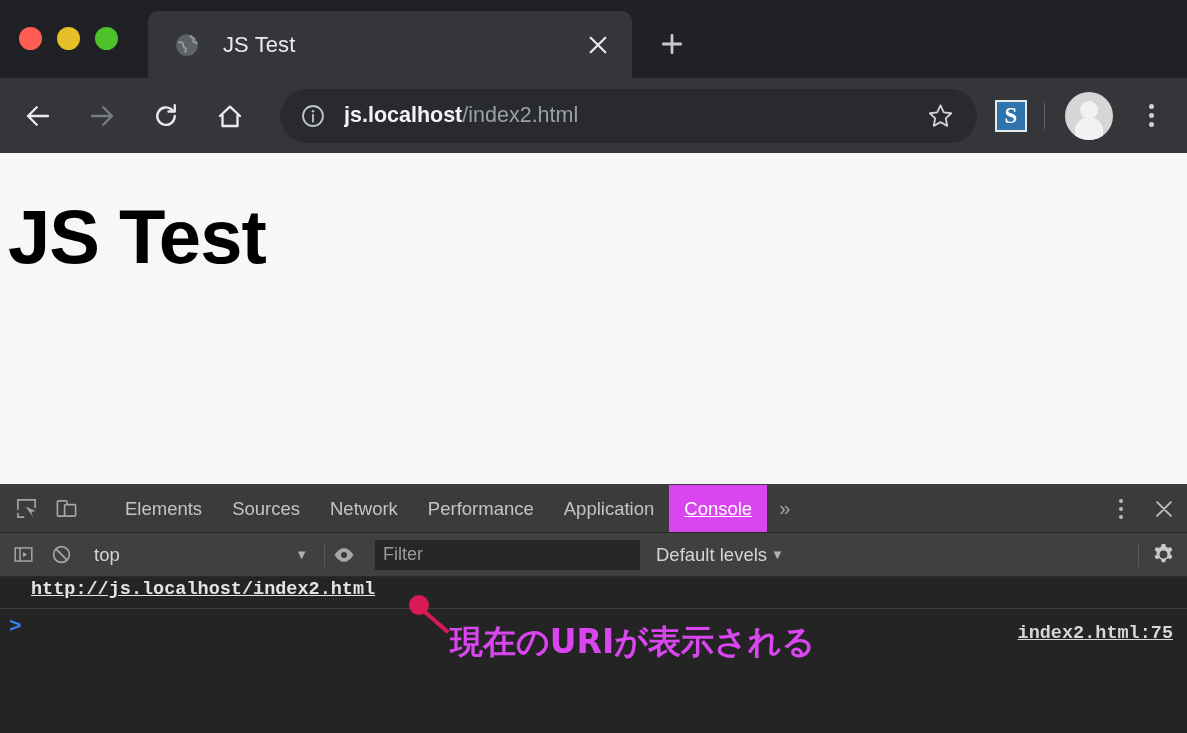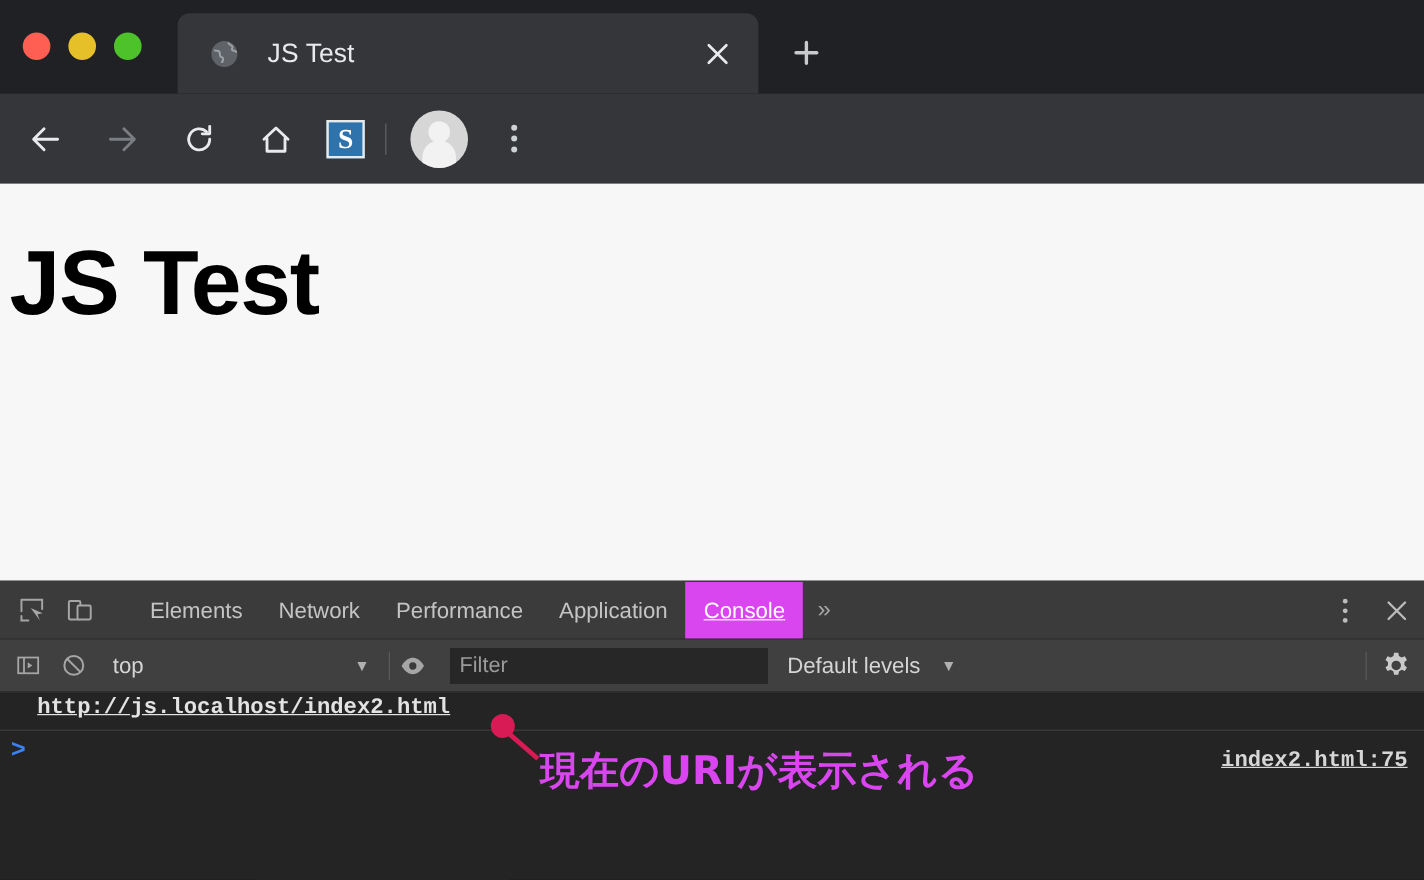--- a/index.html
+++ b/index.html
@@ -164,21 +164,21 @@
   .ctx-caret { color:#b0b0b0; font-size: 13px; margin-right: 6px;}
   .fb-div { width:1px; height:24px; background:#5a5a5a; margin-left: 10px; flex:0 0 auto;}
   .filter-input {
     margin-left: 12px; width: 265px; height: 30px;
     background: #272727; border: none; color: #bdbdbd;
     font-size: 18px; padding: 0 8px; font-family:"Liberation Sans", sans-serif;
     flex: 0 0 auto;
   }
   .filter-input::placeholder { color:#9b9b9b; }
   .levels {
-    margin-left: 16px; display:flex; align-items:center; gap:17px;
+    margin-left: 16px; display:flex; align-items:center; gap:4px;
     color:#d4d4d4; font-size:18.5px; flex:0 0 auto;
   }
   .fb-spacer { flex:1 1 auto; }
   .fb-div2 { width:1px; height:24px; background:#5a5a5a; flex:0 0 auto;}
   .gear { width:48px; display:flex; align-items:center; justify-content:center; color:#c9c9c9; flex:0 0 auto;}
 
   .console-body {
     position: absolute; top: 94px; left: 0; right: 0; bottom: 0;
     background: #242424;
   }
@@ -275,20 +275,35 @@
         <path d="M19 12 A7 7 0 1 1 16.9 7.1" stroke="#e8eaed" stroke-width="1.9" fill="none" stroke-linecap="round"></path>
         <path d="M19 3.4 V8.4 H14" stroke="#e8eaed" stroke-width="1.9" fill="none" stroke-linecap="round" stroke-linejoin="round"></path>
       </svg>
     </div>
     <div class="navbtn nav-home">
       <svg width="30" height="30" viewBox="0 0 24 24">
           <path d="M4 12 L12 4.5 L20 12 M6 11.5 V20 H18 V11.5" stroke="#e8eaed" stroke-width="1.9" fill="none" stroke-linecap="round" stroke-linejoin="round"></path>
         </svg>
     </div>
 
+    <div class="omnibox">
+      <span class="omni-info">
+        <svg width="26" height="26" viewBox="0 0 24 24">
+          <circle cx="12" cy="12" r="9.2" stroke="#bdc1c6" stroke-width="1.7" fill="none"></circle>
+          <circle cx="12" cy="7.6" r="1.15" fill="#bdc1c6"></circle>
+          <path d="M12 10.8 V17.2" stroke="#bdc1c6" stroke-width="1.7" stroke-linecap="round"></path>
+        </svg>
+      </span>
+      <span class="omni-url"><span class="host">js.localhost</span><span class="path">/index2.html</span></span>
+      <span class="omni-star">
+        <svg width="27" height="27" viewBox="0 0 24 24">
+            <path d="M12 3 L14.9 9.2 L21.5 10 L16.7 14.6 L18 21.2 L12 17.9 L6 21.2 L7.3 14.6 L2.5 10 L9.1 9.2 Z" stroke="#d0d3d6" stroke-width="1.6" fill="none" stroke-linejoin="round"></path>
+          </svg>
+      </span>
+    </div>
 
     <div class="ext-icon">S</div>
     <div class="tb-div"></div>
     <div class="avatar">
       <span class="head"></span>
       <span class="body"></span>
     </div>
     <div class="kebab">
       <i></i>
       <i></i>
@@ -310,20 +325,21 @@
         </svg>
       </span>
       <span class="dt-ico">
         <svg width="23" height="23" viewBox="0 0 24 24">
           <rect x="2.5" y="4" width="10" height="16" rx="1.2" stroke="#a6a6a6" stroke-width="1.7" fill="none"></rect>
           <rect x="10" y="8" width="11.5" height="12" rx="1.2" stroke="#a6a6a6" stroke-width="1.7" fill="#3b3b3b"></rect>
         </svg>
       </span>
 
       <span class="dt-tab first-tab">Elements</span>
+      <span class="dt-tab">Sources</span>
       <span class="dt-tab">Network</span>
       <span class="dt-tab">Performance</span>
       <span class="dt-tab">Application</span>
       <span class="dt-tab active">Console</span>
       <span class="dt-more">»</span>
 
       <span class="dt-spacer"></span>
 
       <span class="dt-kebab">
         <i></i>

